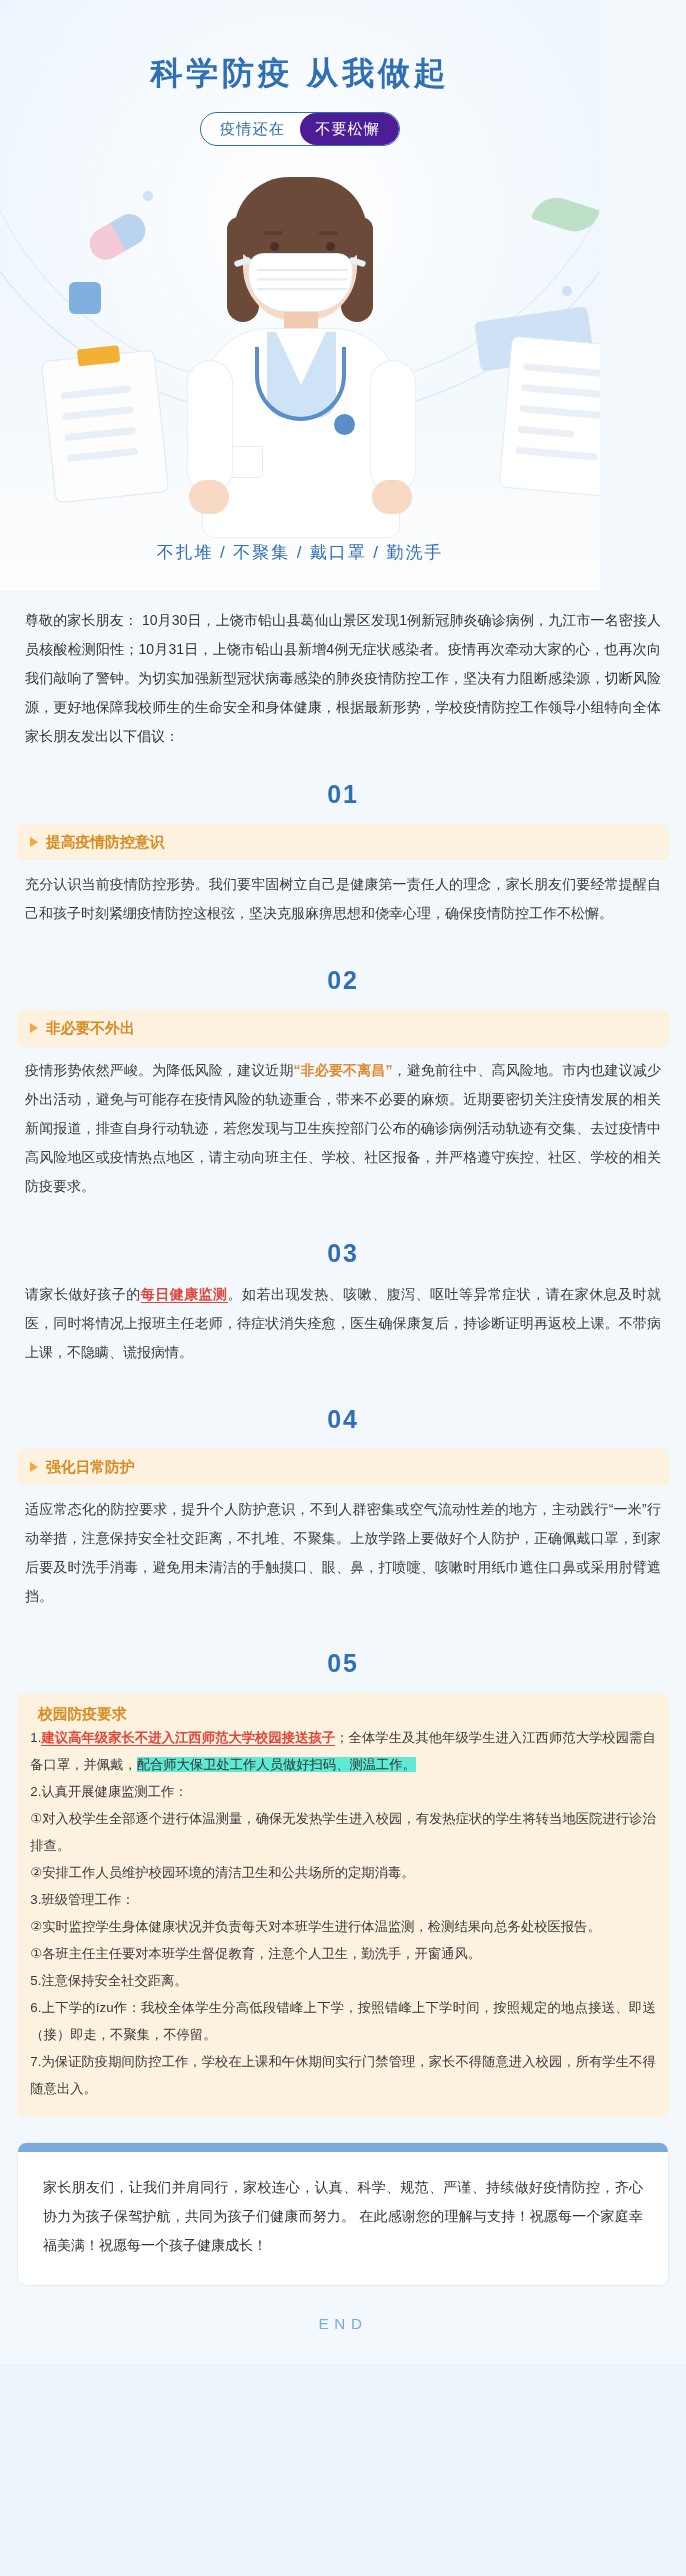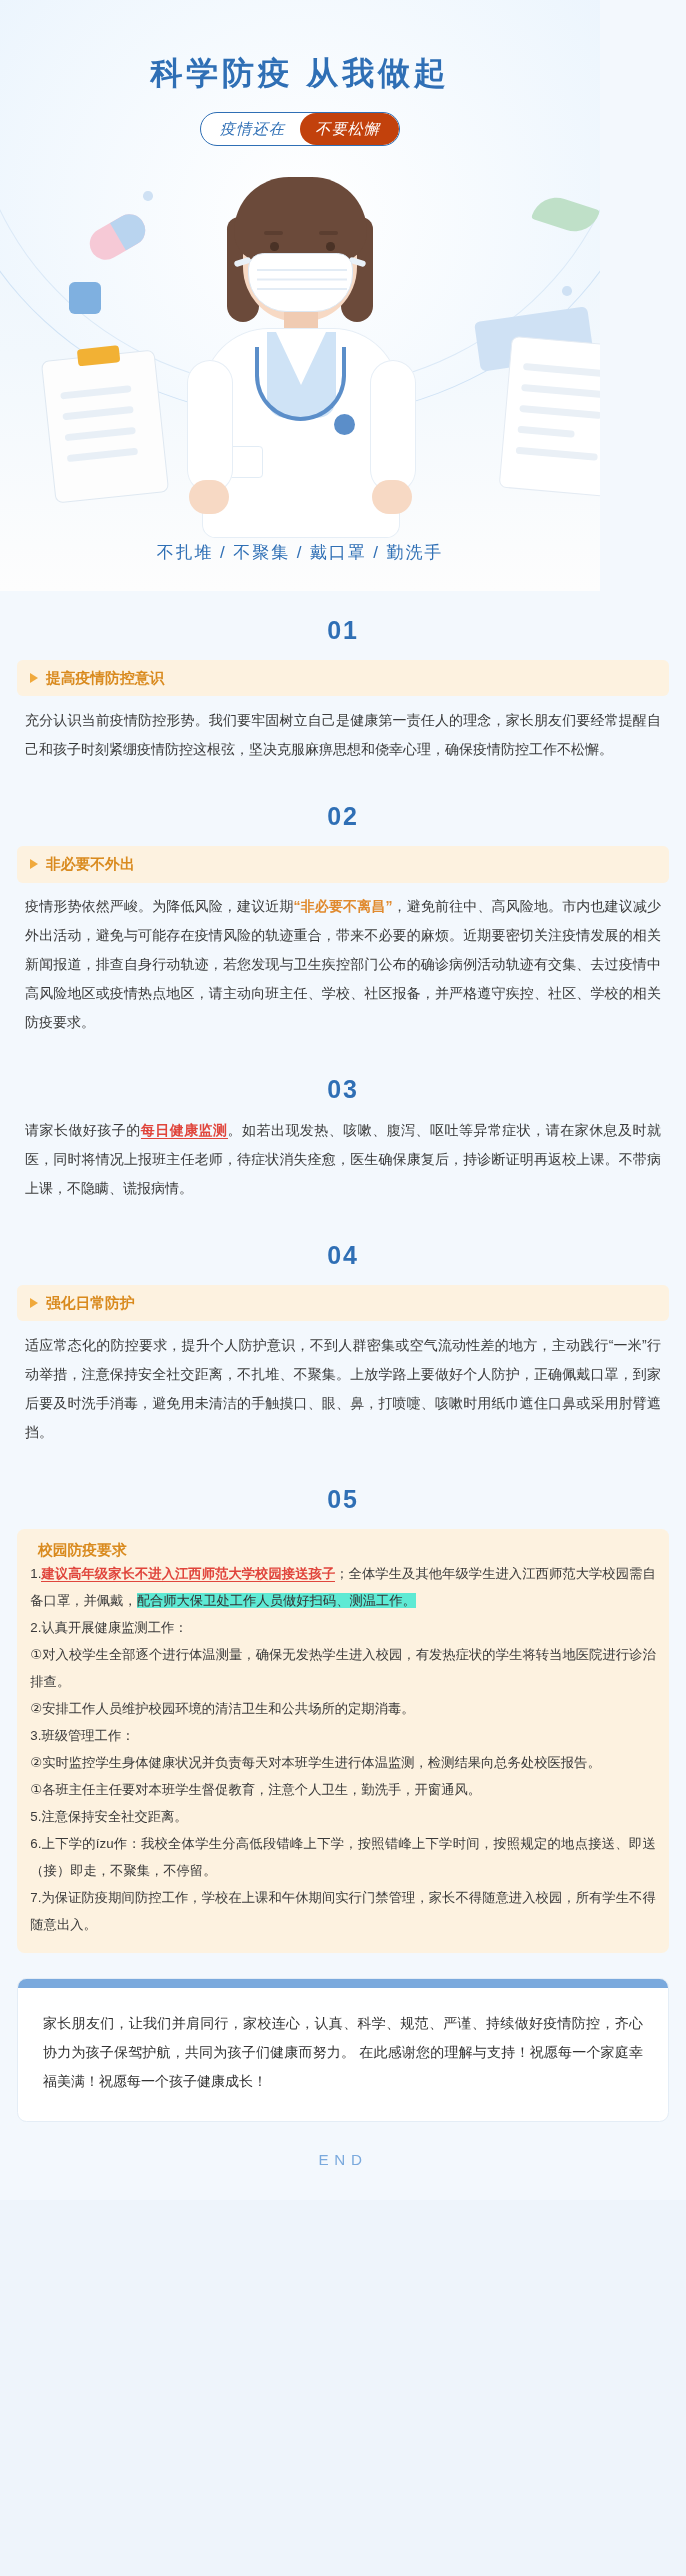--- a/index.html
+++ b/index.html
@@ -36,27 +36,27 @@
     font-size:32px; letter-spacing:3.8px; font-weight:bold;
     color:#2f6fb5;
   }
   .hero-pills {
     position:absolute; top:112px; left:0; width:100%;
     display:flex; justify-content:center; gap:0;
   }
   .pill-wrap {
     display:flex; align-items:center;
     border:1.4px solid #2f6fb5;
-    border-radius:21px; overflow:hidden; background:#fff;font-style:italic;
+    border-radius:21px; overflow:hidden; background:#fff;
   }
   .pill-a {
     font-size:15.2px; color:#2f6fb5; padding:5.7px 15.2px 5.7px 19px; letter-spacing:1px;
   }
   .pill-b {
-    font-size:15.2px; color:#fff; background:#c2410c;
+    font-size:15.2px; color:#fff; background:#4c1d95;
     padding:5.7px 19px 5.7px 15.2px; border-radius:21px; letter-spacing:1px;
   }
   .hero-sub {
     position:absolute; bottom:27px; left:0; width:100%;
     text-align:center; font-size:17px; color:#2f6fb5; letter-spacing:1.9px;margin-top:28px;
   }
 
   
   .doc { position:absolute; left:50%; transform:translateX(-50%); top:160px; width:314px; height:381px; }
   .doc .head { position:absolute; left:100px; top:38px; width:114px; height:124px; background:#f7d9c4; border-radius:57px 57px 55px 55px; }
@@ -212,20 +212,22 @@
         <div class="arm-r"></div>
       <div class="hand-l"></div>
         <div class="hand-r"></div>
     </div>
 
     <div class="hero-sub">不扎堆 / 不聚集 / 戴口罩 / 勤洗手</div>
   </div>
 
   <div class="content">
 
+    <div class="para">        尊敬的家长朋友：
+        10月30日，上饶市铅山县葛仙山景区发现1例新冠肺炎确诊病例，九江市一名密接人员核酸检测阳性；10月31日，上饶市铅山县新增4例无症状感染者。疫情再次牵动大家的心，也再次向我们敲响了警钟。为切实加强新型冠状病毒感染的肺炎疫情防控工作，坚决有力阻断感染源，切断风险源，更好地保障我校师生的生命安全和身体健康，根据最新形势，学校疫情防控工作领导小组特向全体家长朋友发出以下倡议：</div>
 
     <div class="num">01</div>
     <div class="sec-head">
       <span class="tri"></span>
       <span class="txt">提高疫情防控意识</span>
     </div>
     <div class="body-txt">充分认识当前疫情防控形势。我们要牢固树立自己是健康第一责任人的理念，家长朋友们要经常提醒自己和孩子时刻紧绷疫情防控这根弦，坚决克服麻痹思想和侥幸心理，确保疫情防控工作不松懈。</div>
 
     <div class="num">02</div>
     <div class="sec-head">

